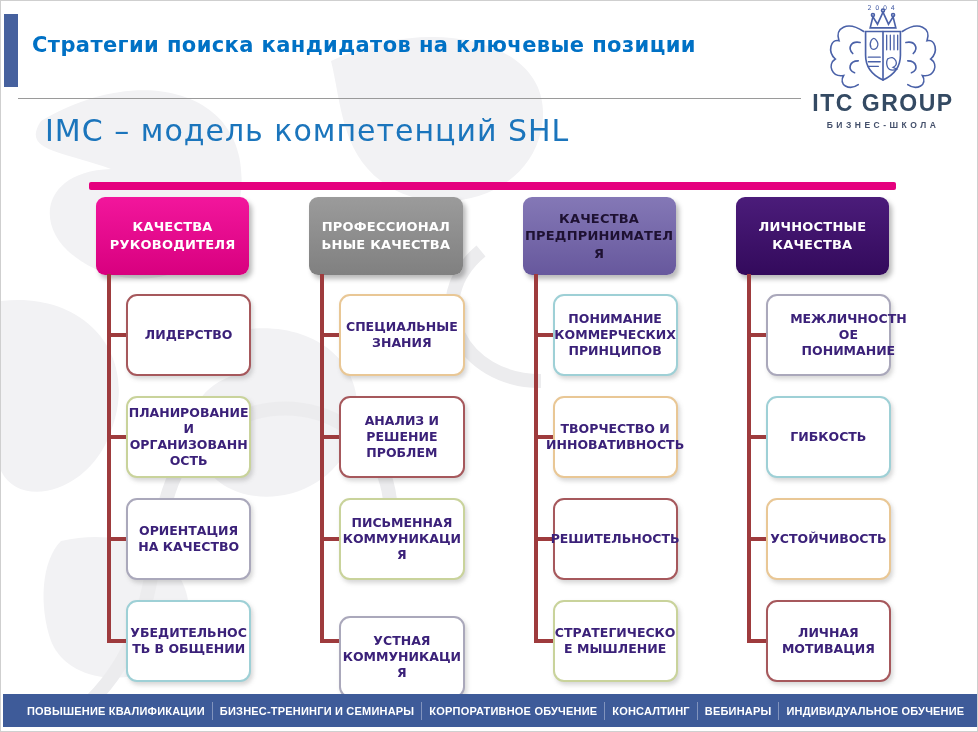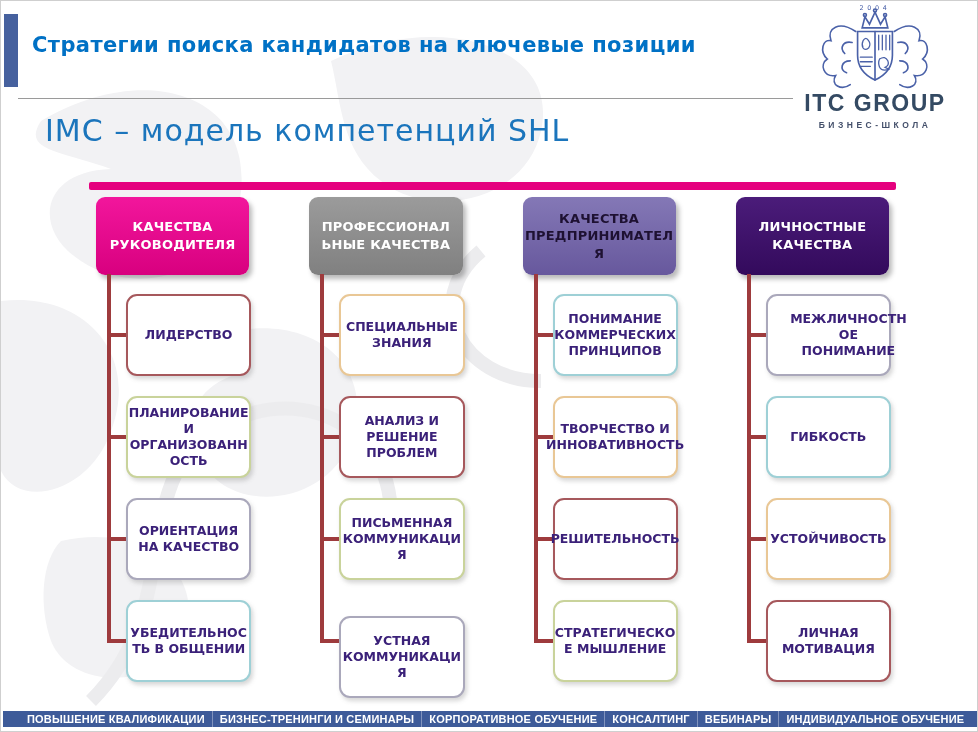--- a/index.html
+++ b/index.html
@@ -18,21 +18,21 @@
     font-family:"DejaVu Sans",sans-serif;font-weight:bold;font-size:21px;letter-spacing:.4px;
     color:var(--title-blue);
   }
   .divider{position:absolute;left:17px;top:97px;width:793px;height:1px;background:#9a9a9a;z-index:1;}
   .subtitle{
     position:absolute;left:44px;top:112px;z-index:2;
     font-family:"DejaVu Sans",sans-serif;font-size:30px;letter-spacing:1px;
     color:var(--subtitle-blue);
   }
   
-  .logo{position:absolute;right:20px;top:3px;width:164px;z-index:3;background:#fff;text-align:center;color:var(--logo-blue);}
+  .logo{position:absolute;right:12px;top:3px;width:164px;z-index:3;background:#fff;text-align:center;color:var(--logo-blue);}
   .logo svg{display:block;margin:0 auto;}
   .logo-name{font-size:23px;font-weight:600;letter-spacing:1.5px;color:var(--logo-text);margin-top:-2px;}
   .logo-tag{font-size:8.5px;font-weight:bold;letter-spacing:3.5px;color:#44506b;margin-top:3px;}
   
   .diagram{position:absolute;left:88px;top:181px;width:807px;z-index:2;}
   .topbar{height:8px;border-radius:2px;background:var(--magenta);}
   .cols{display:grid;grid-template-columns:repeat(4,1fr);column-gap:60px;padding:0 7px;}
   .column{position:relative;height:500px;}
   .hdr{
     margin-top:7px;height:78px;border-radius:9px;
@@ -48,21 +48,21 @@
     background:#fff;border:2px solid #bbb;border-radius:11px;
     display:flex;align-items:center;justify-content:center;text-align:center;
     font-family:"DejaVu Sans",sans-serif;font-weight:bold;font-size:12.5px;line-height:1.3;
     white-space:pre-line;color:var(--item-text);padding:2px 4px;
     box-shadow:2px 3px 4px rgba(110,110,110,.28);
   }
   .r1{top:104px}.r2{top:206px}.r3{top:308px}.r4{top:410px}
   .s1{top:143px}.s2{top:245px}.s3{top:347px}.s4{top:449px}
   
   .footer{
-    position:absolute;left:2px;right:0;bottom:4px;height:16px;z-index:2;
+    position:absolute;left:2px;right:0;bottom:4px;height:33px;z-index:2;
     background:var(--footer-blue);
     display:flex;align-items:center;justify-content:space-between;
     padding:0 24px;white-space:nowrap;overflow:hidden;
   }
   .footer .fitem{color:#fff;font-weight:bold;font-size:11px;letter-spacing:.2px;}
   .footer .sep{width:1px;height:18px;background:#8193bd;margin:0 7px;flex:0 0 auto;}
 </style>
 </head>
 <body>
 

